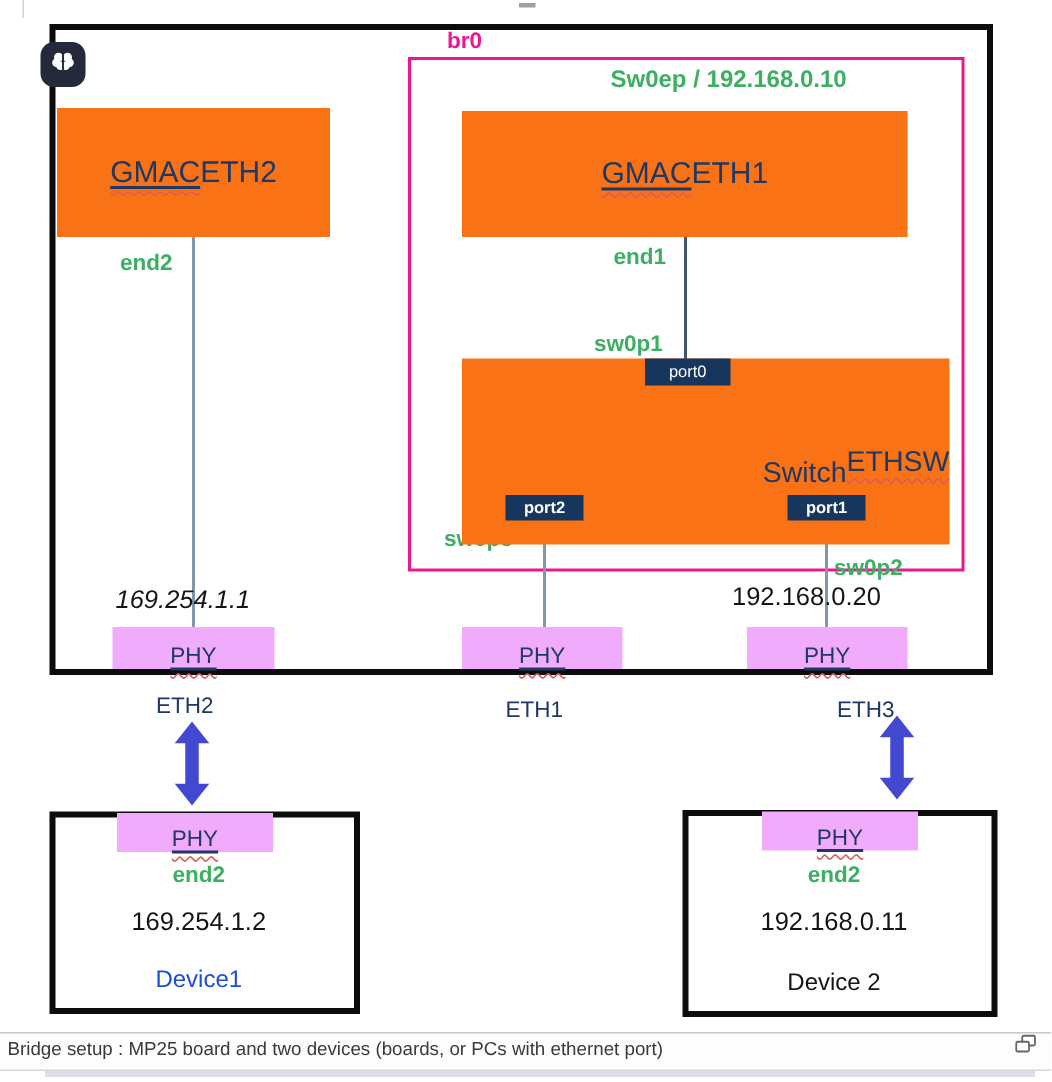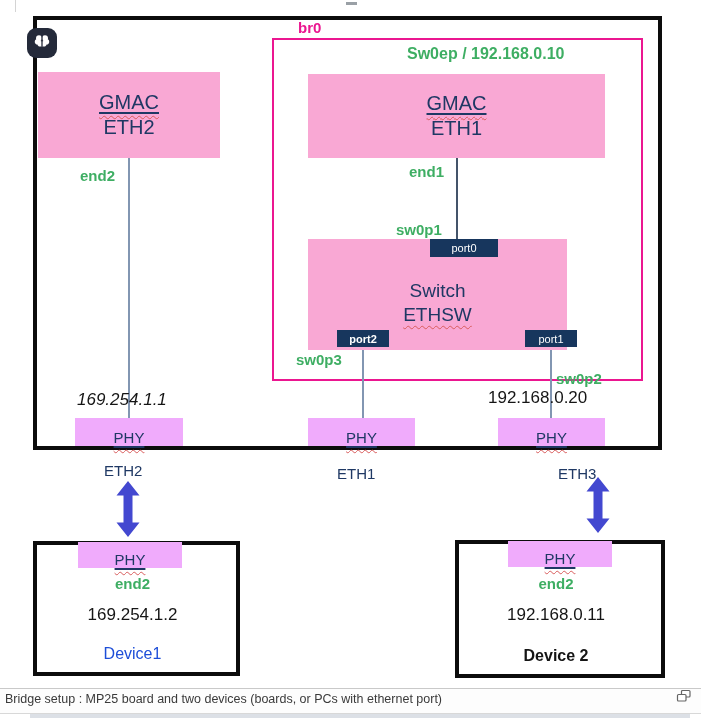--- a/index.html
+++ b/index.html
@@ -5,21 +5,21 @@
   html,body{margin:0;padding:0;}
   body{
     position:relative;width:701px;height:721px;background:#ffffff;
     font-family:"Liberation Sans", sans-serif;overflow:hidden;
   }
   .abs{position:absolute;}
   
   .board{left:33px;top:16px;width:621px;height:426px;border:4px solid #0c0c0c;background:transparent;}
   .pinkbox{left:272px;top:38px;width:367px;height:339px;border:2px solid #eb1690;}
   
-  .block{background:#f9a8d4;display:flex;flex-direction:column;align-items:center;justify-content:center;
+  .block{background:#f97316;display:flex;align-items:center;justify-content:center;
          color:#1f3864;text-align:center;line-height:1.25;}
   .gmac{font-size:20px;}
   .sw-txt{font-size:19px;}
   .usolid{text-decoration:underline;text-decoration-thickness:1.5px;text-underline-offset:3px;}
   .squig{text-decoration:underline wavy #d85c5c;text-decoration-thickness:1px;text-underline-offset:6px;}
   .squig4{text-decoration:underline wavy #d85c5c;text-decoration-thickness:1px;text-underline-offset:4px;}
   
   .green{color:#3eae63;font-weight:bold;font-size:15px;}
   .pinktxt{color:#eb1690;font-weight:bold;font-size:15px;}
   .navytxt{color:#1f3864;font-size:15px;}
@@ -81,27 +81,27 @@
 
 <div class="abs block gmac z1" style="left:308px;top:74px;width:297px;height:84px;">
   <div class="squig"><span class="usolid">GMAC</span></div>
   <div>ETH1</div>
 </div>
 
 <div class="abs green" style="left:80px;top:167px;">end2</div>
 <div class="abs green" style="left:409px;top:163px;">end1</div>
 <div class="abs green" style="left:396px;top:221px;">sw0p1</div>
 
-<div class="abs block sw-txt z1" style="left:308px;top:239px;width:259px;height:108px;padding-top:3px;">
+<div class="abs block sw-txt z1" style="left:308px;top:239px;width:325px;height:108px;padding-top:16px;justify-content:flex-end;">
   <div style="margin-top:14px;">Switch</div>
   <div class="squig4"><span>ETHSW</span></div>
 </div>
-<div class="abs portbadge" style="left:430px;top:239px;width:68px;height:18px;">port0</div>
+<div class="abs portbadge" style="left:430px;top:239px;width:57px;height:18px;">port0</div>
 <div class="abs portbadge" style="left:337px;top:330px;width:52px;height:17px;font-weight:bold;">port2</div>
-<div class="abs portbadge" style="left:525px;top:330px;width:52px;height:17px;">port1</div>
+<div class="abs portbadge" style="left:525px;top:330px;width:52px;height:17px;font-weight:bold;">port1</div>
 
 <div class="abs green" style="left:296px;top:351px;">sw0p3</div>
 <div class="abs green" style="left:556px;top:352px;margin-top:18px;">sw0p2</div>
 
 <div class="abs iptxt z1" style="left:77px;top:390px;font-style:italic;">169.254.1.1</div>
 <div class="abs iptxt z1" style="left:488px;top:388px;">192.168.0.20</div>
 
 <div class="abs phy" style="left:75px;top:418px;width:108px;height:28px;">
   <span class="squig"><span class="usolid">PHY</span></span>
 </div>
@@ -134,21 +134,21 @@
 <div class="abs green ctr" style="left:33px;top:575px;width:199px;">end2</div>
 <div class="abs iptxt ctr" style="left:33px;top:605px;width:199px;">169.254.1.2</div>
 <div class="abs ctr" style="left:33px;top:645px;width:199px;font-size:16px;color:#1d4ed8;">Device1</div>
 
 <div class="abs devbox" style="left:455px;top:540px;width:202px;height:130px;"></div>
 <div class="abs phy" style="left:508px;top:541px;width:104px;height:26px;">
   <span class="squig"><span class="usolid">PHY</span></span>
 </div>
 <div class="abs green ctr" style="left:455px;top:575px;width:202px;">end2</div>
 <div class="abs iptxt ctr" style="left:455px;top:605px;width:202px;">192.168.0.11</div>
-<div class="abs ctr" style="left:455px;top:647px;width:202px;font-size:16px;color:#151515;font-weight:bold;">Device 2</div>
+<div class="abs ctr" style="left:455px;top:647px;width:202px;font-size:16px;color:#151515;">Device 2</div>
 
 <div class="abs caption-row"></div>
 <div class="abs caption-text">Bridge setup : MP25 board and two devices (boards, or PCs with ethernet port)</div>
 <div class="abs expandbtn">
   <span>
     <svg width="16" height="14" viewBox="0 0 16 14">
       <rect x="5.5" y="1.5" width="8.5" height="6.5" rx="1" fill="#ffffff" stroke="#666" stroke-width="1.2"></rect>
       <rect x="1.5" y="5.5" width="8.5" height="6.5" rx="1" fill="#ffffff" stroke="#666" stroke-width="1.2"></rect>
     </svg>
   </span>

